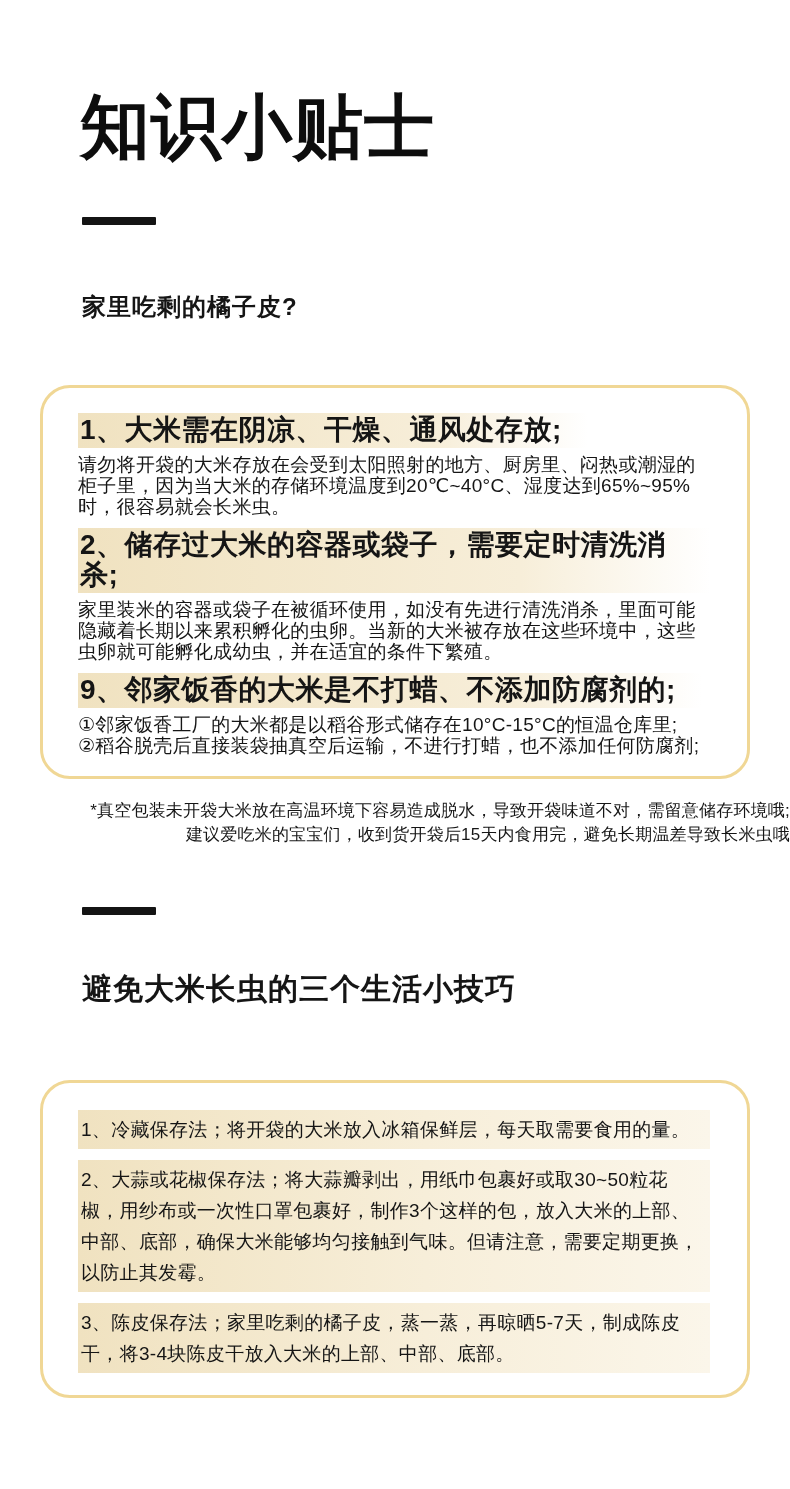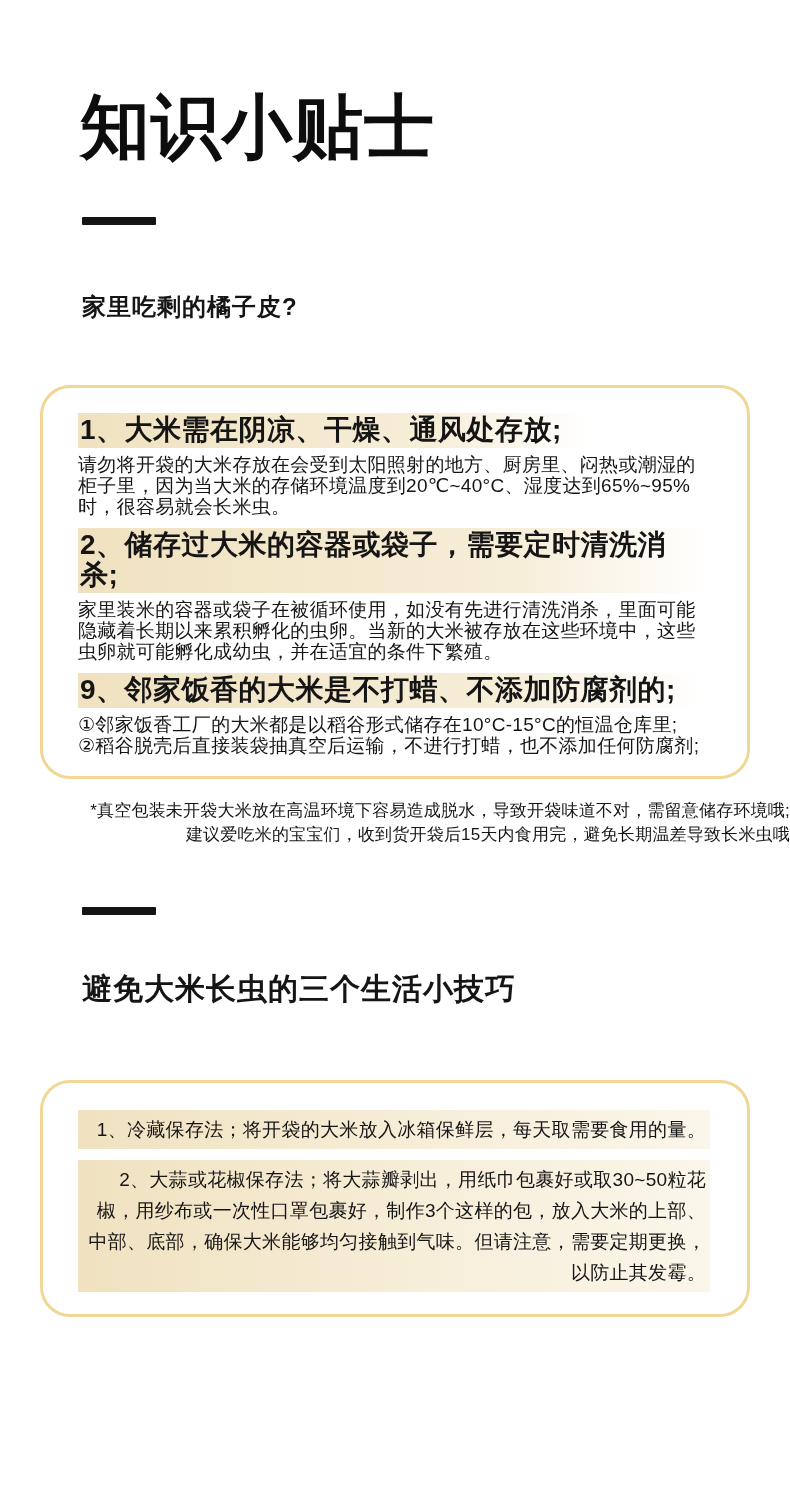--- a/index.html
+++ b/index.html
@@ -50,21 +50,21 @@
     letter-spacing:1px;
   }
   .tip-box{
     width:710px;
     margin:62px 0 0 40px;
     border:3px solid var(--gold);
     border-radius:30px;
     background:#ffffff;
   }
   .tip-box-1{padding:25px 37px 20px 35px;}
-  .tip-box-2{margin-top:70px;padding:27px 37px 22px 35px;text-align:right;}
+  .tip-box-2{margin-top:70px;padding:27px 37px 22px 35px;}
   .tip-head{
     display:inline-block;
     font-size:28px;
     font-weight:bold;
     line-height:30px;
     letter-spacing:0.5px;
     padding:2px 26px 3px 2px;
     background:linear-gradient(90deg,var(--hl-strong) 0%,var(--hl-mid) 70%,rgba(251,246,234,0) 100%);
     margin-bottom:6px;
   }
@@ -131,15 +131,16 @@
     <div>建议爱吃米的宝宝们，收到货开袋后15天内食用完，避免长期温差导致长米虫哦</div>
   </div>
 
   <div class="dash dash-2"></div>
 
   <h2 class="q-heading-2">避免大米长虫的三个生活小技巧</h2>
 
   <div class="tip-box tip-box-2">
     <p class="life-tip">1、冷藏保存法；将开袋的大米放入冰箱保鲜层，每天取需要食用的量。</p>
     <p class="life-tip">2、大蒜或花椒保存法；将大蒜瓣剥出，用纸巾包裹好或取30~50粒花椒，用纱布或一次性口罩包裹好，制作3个这样的包，放入大米的上部、中部、底部，确保大米能够均匀接触到气味。但请注意，需要定期更换，以防止其发霉。</p>
+    <p class="life-tip">3、陈皮保存法；家里吃剩的橘子皮，蒸一蒸，再晾晒5-7天，制成陈皮干，将3-4块陈皮干放入大米的上部、中部、底部。</p>
   </div>
 
 </div>
 
 </body></html>

